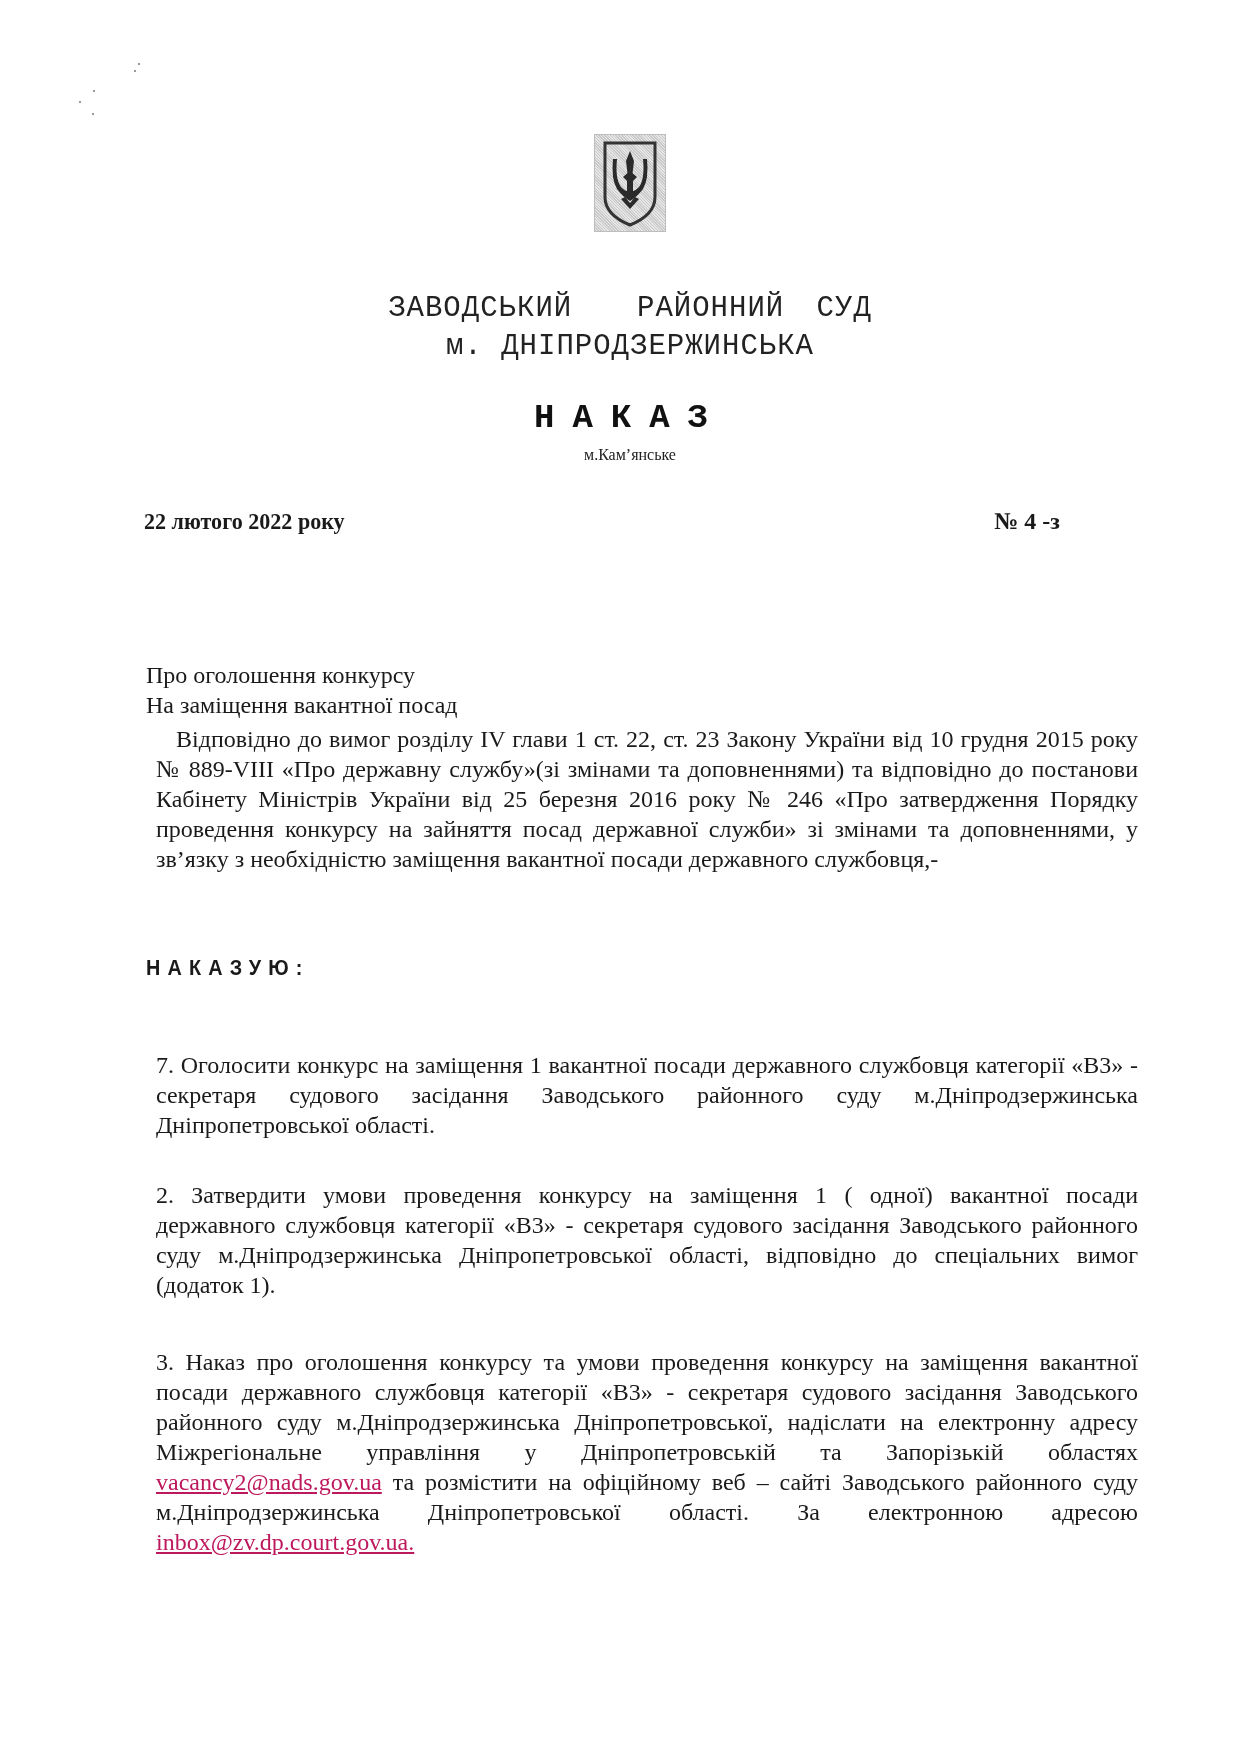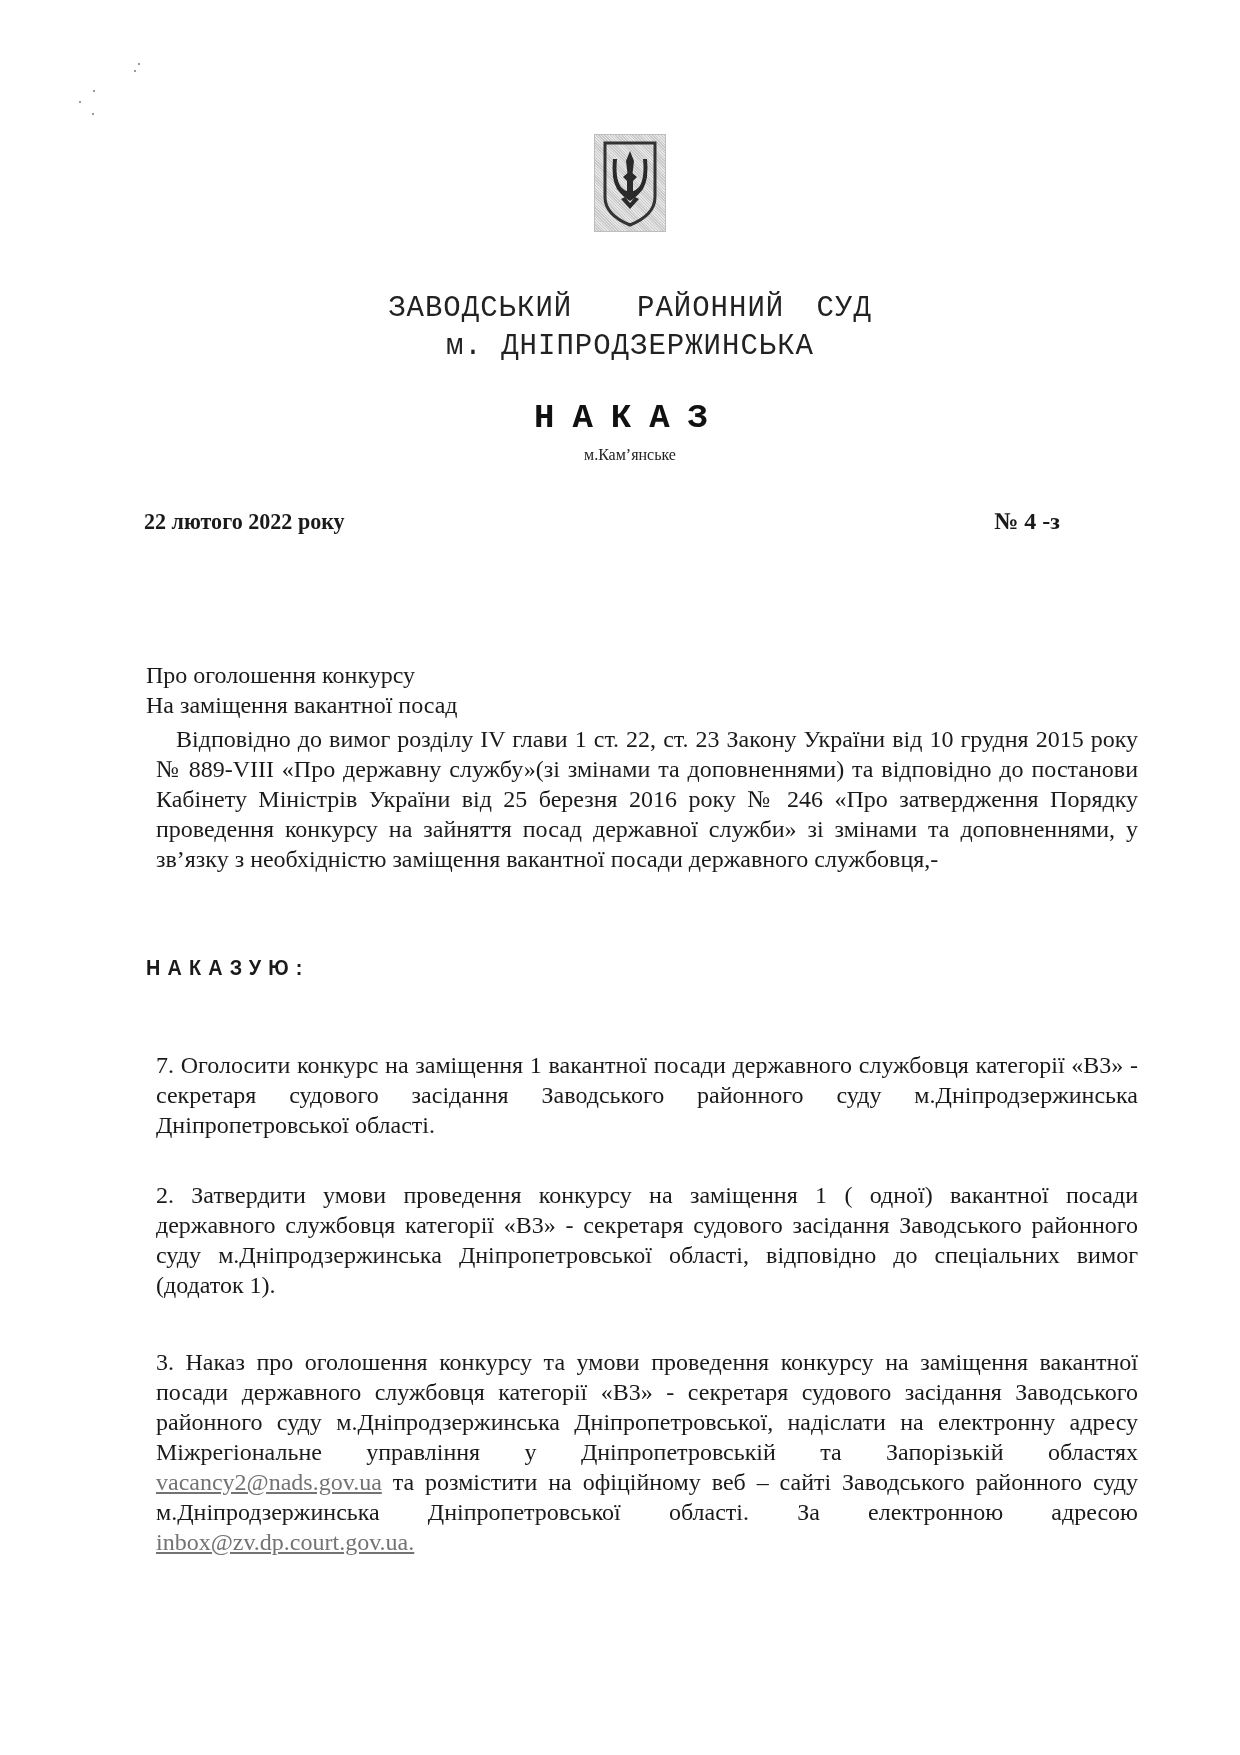--- a/index.html
+++ b/index.html
@@ -112,21 +112,21 @@
       transform: scaleX(0.9);
       transform-origin: left center;
     }
 
     .item1 { top: 1050px; }
     .item2 { top: 1180px; }
     .item3 { top: 1347px; }
 
     .email-link {
       text-decoration: underline;
-      color: #737373;
+      color: #be185d;
     }
 
     .speck {
       position: absolute;
       background: #9a9a9a;
       width: 2px; height: 2px;
     }
   </style>
 </head>
 <body>

